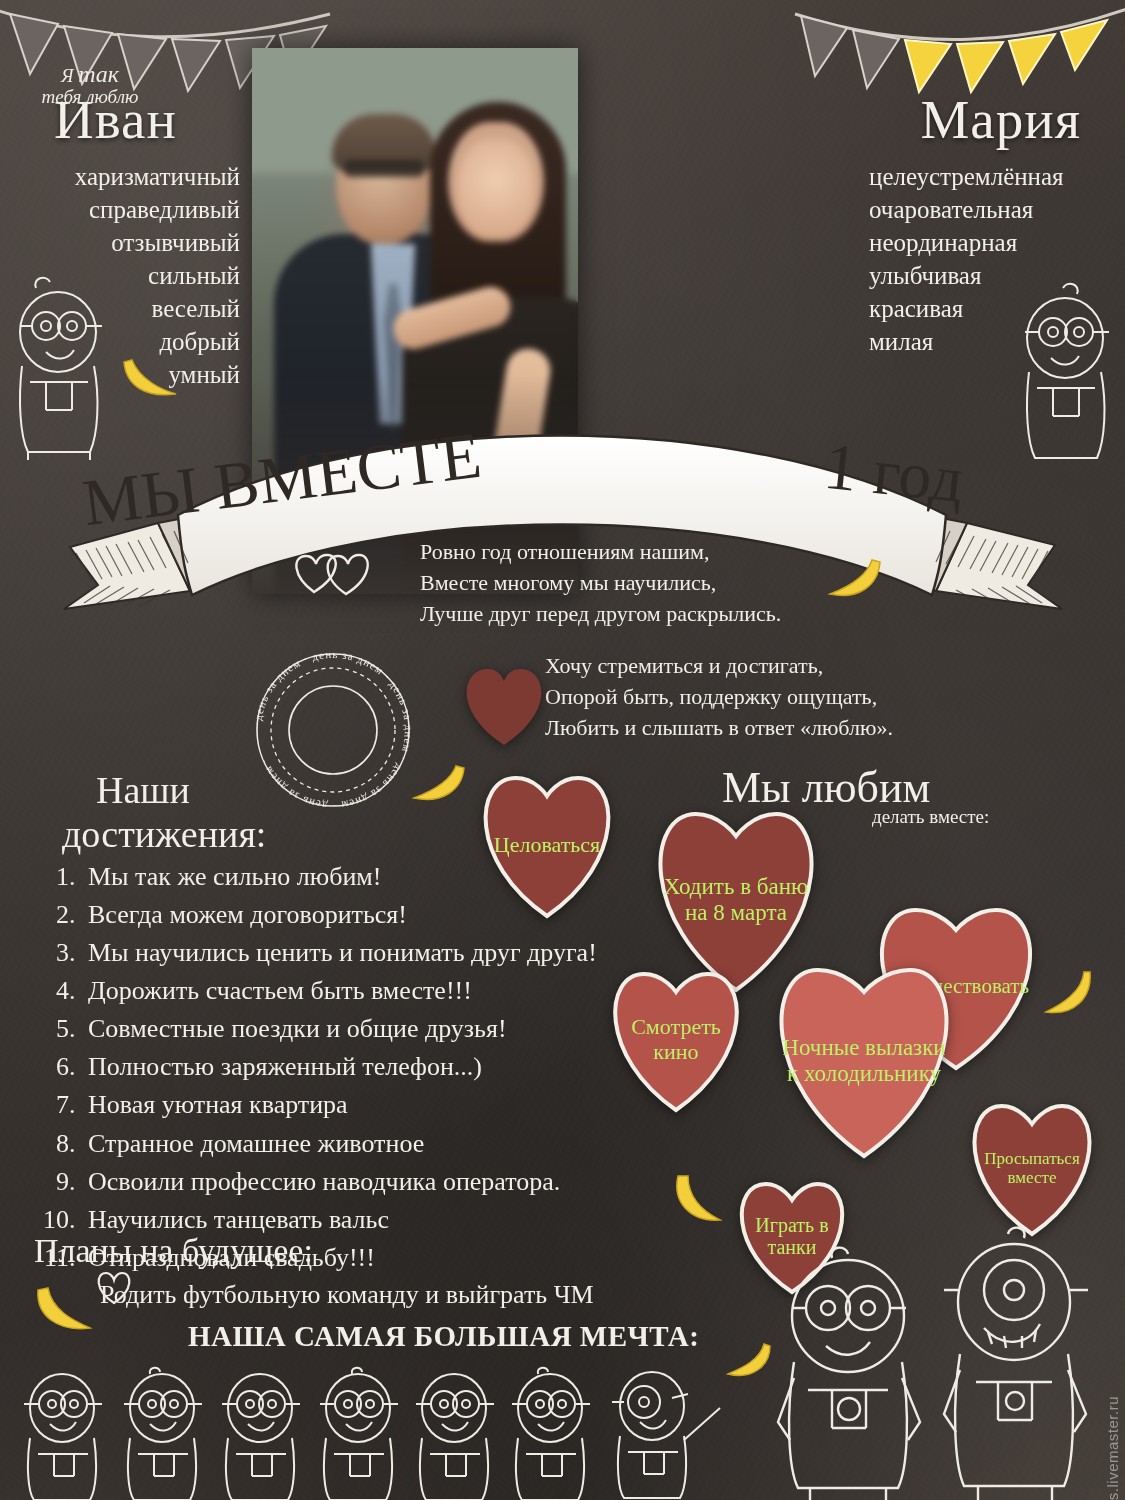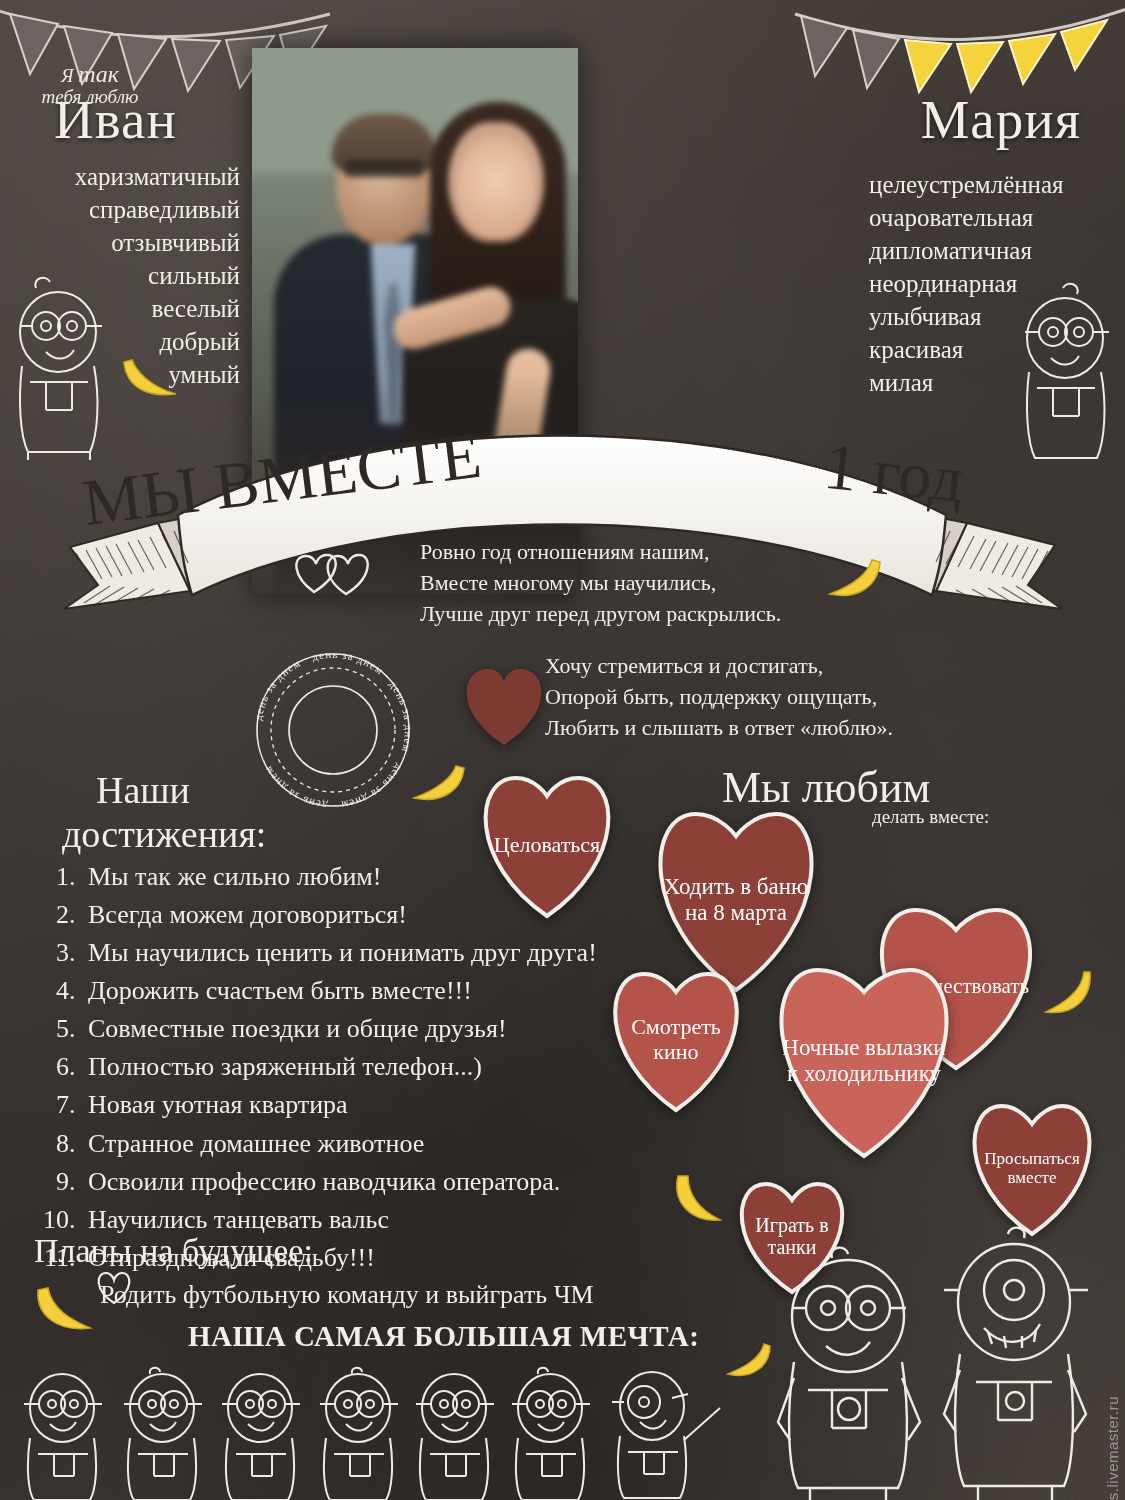--- a/index.html
+++ b/index.html
@@ -76,21 +76,21 @@
 
   
   .name{
     position:absolute;font-size:55px;letter-spacing:1px;
     text-shadow:0 2px 5px rgba(0,0,0,.6);
   }
   .name-left{left:54px;top:88px;}
   .name-right{right:44px;top:88px;}
   .traits{position:absolute;font-size:25px;line-height:1.32;}
   .traits-left{left:0;top:160px;width:240px;text-align:right;padding-right:16px;}
-  .traits-right{right:0;top:160px;width:256px;text-align:left;padding-left:14px;margin-top:8px;}
+  .traits-right{right:0;top:160px;width:256px;text-align:left;padding-left:14px;}
   .traits div{white-space:nowrap;}
 
   
   .ribbon{position:absolute;left:40px;top:395px;width:1045px;height:265px;}
   .ribbon-title{
     position:absolute;left:0;top:400px;width:1045px;height:130px;
     display:flex;align-items:center;justify-content:space-between;
     padding:0 80px;box-sizing:border-box;
     font-size:66px;color:#2e2925;
     pointer-events:none;
@@ -108,21 +108,21 @@
   .stamp-txt{
     position:absolute;left:0;top:62px;width:180px;text-align:center;
     font-style:italic;font-size:19px;line-height:1.05;color:#efece6;
   }
   .stamp-txt .big{font-size:24px;}
 
   
   .heart{
     position:absolute;
     display:flex;align-items:center;justify-content:center;
-    text-align:center;color:#ffffff;
+    text-align:center;color:#bef264;
     font-family:"Liberation Serif", serif;
     filter:drop-shadow(0 3px 6px rgba(0,0,0,.45));
   }
   .heart .hshape{position:absolute;inset:0;}
   .heart span{position:relative;z-index:2;line-height:1.12;padding:0 6px;}
 
   
   .h-ach1{position:absolute;left:80px;top:768px;font-size:38px;margin-left:16px;}
   .h-ach2{position:absolute;left:62px;top:812px;font-size:38px;}
   .h-love1{position:absolute;left:722px;top:762px;font-size:44px;}
@@ -214,21 +214,20 @@
   <div>отзывчивый</div>
   <div>сильный</div>
   <div>веселый</div>
   <div>добрый</div>
   <div>умный</div>
 </div>
 
 <div class="traits traits-right">
   <div>целеустремлённая</div>
   <div>очаровательная</div>
-  <div>дипломатичная</div>
   <div>неординарная</div>
   <div>улыбчивая</div>
   <div>красивая</div>
   <div>милая</div>
 </div>
 
 <div class="ribbon">
   <svg width="1045" height="265" viewBox="0 0 1045 265">
     <defs>
       <linearGradient id="rg" x1="0" y1="0" x2="0" y2="1">

